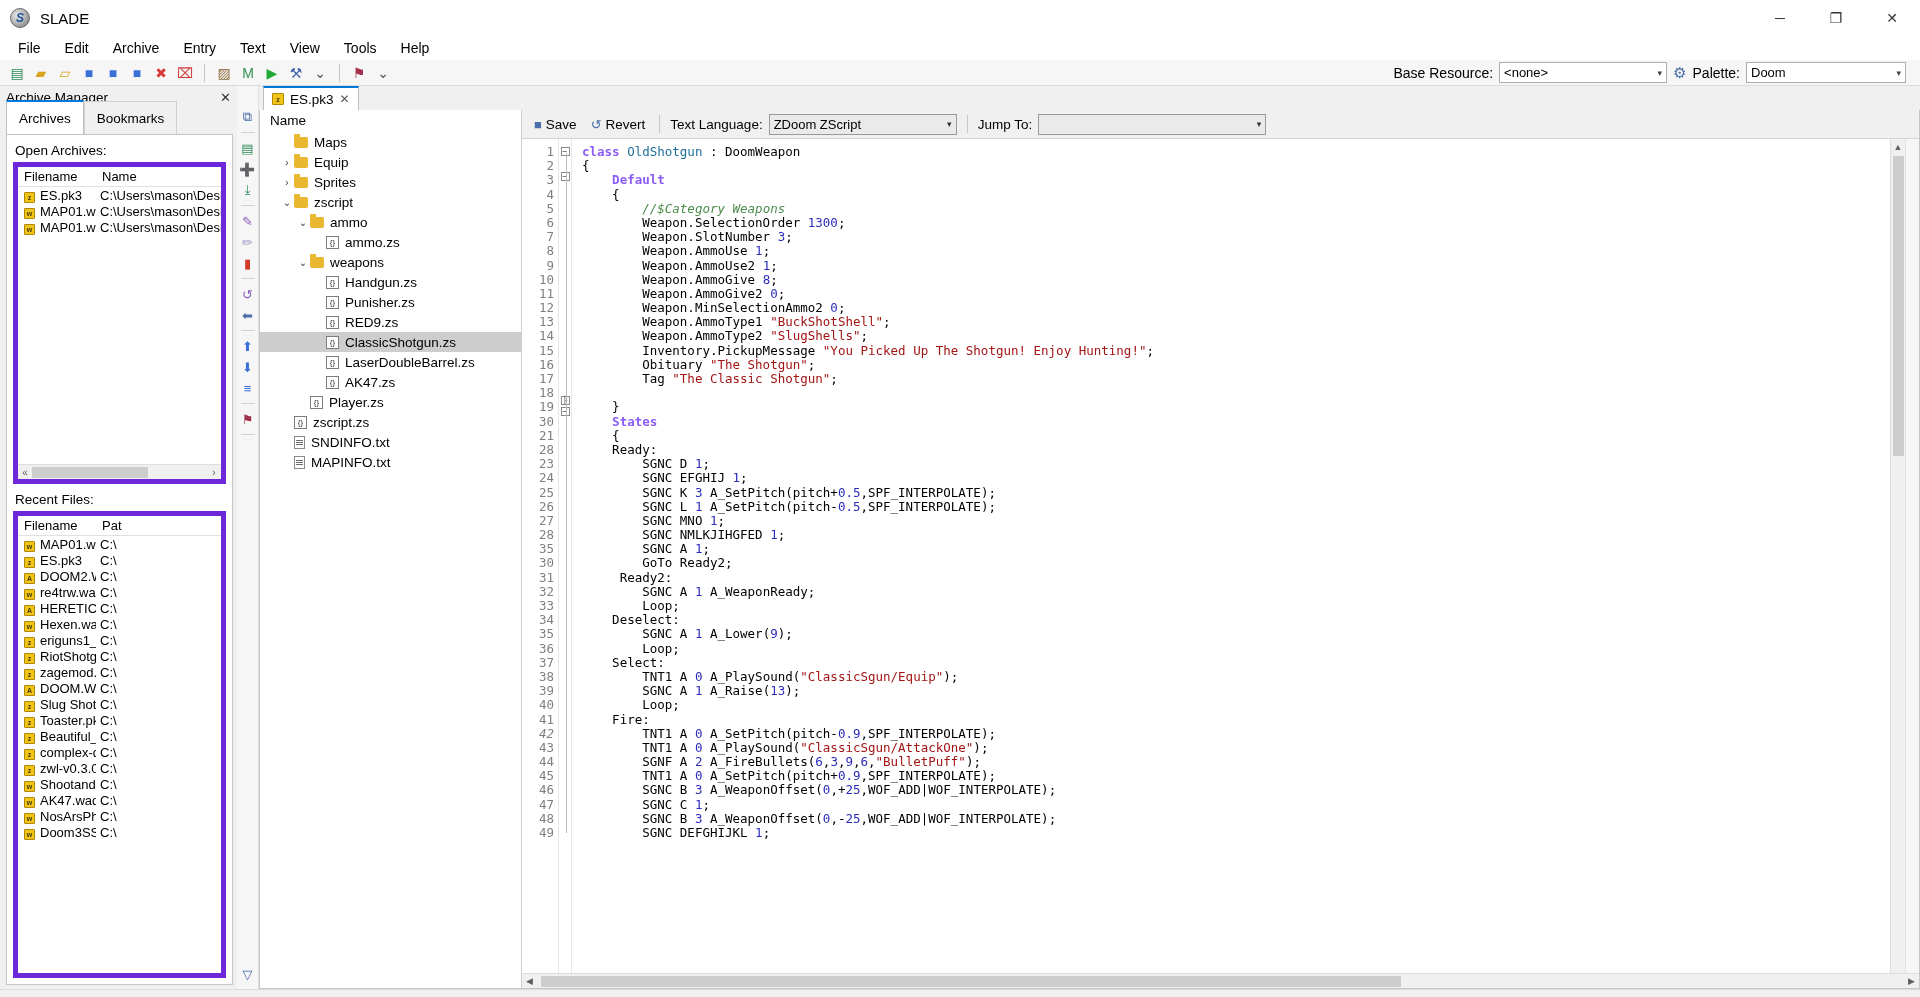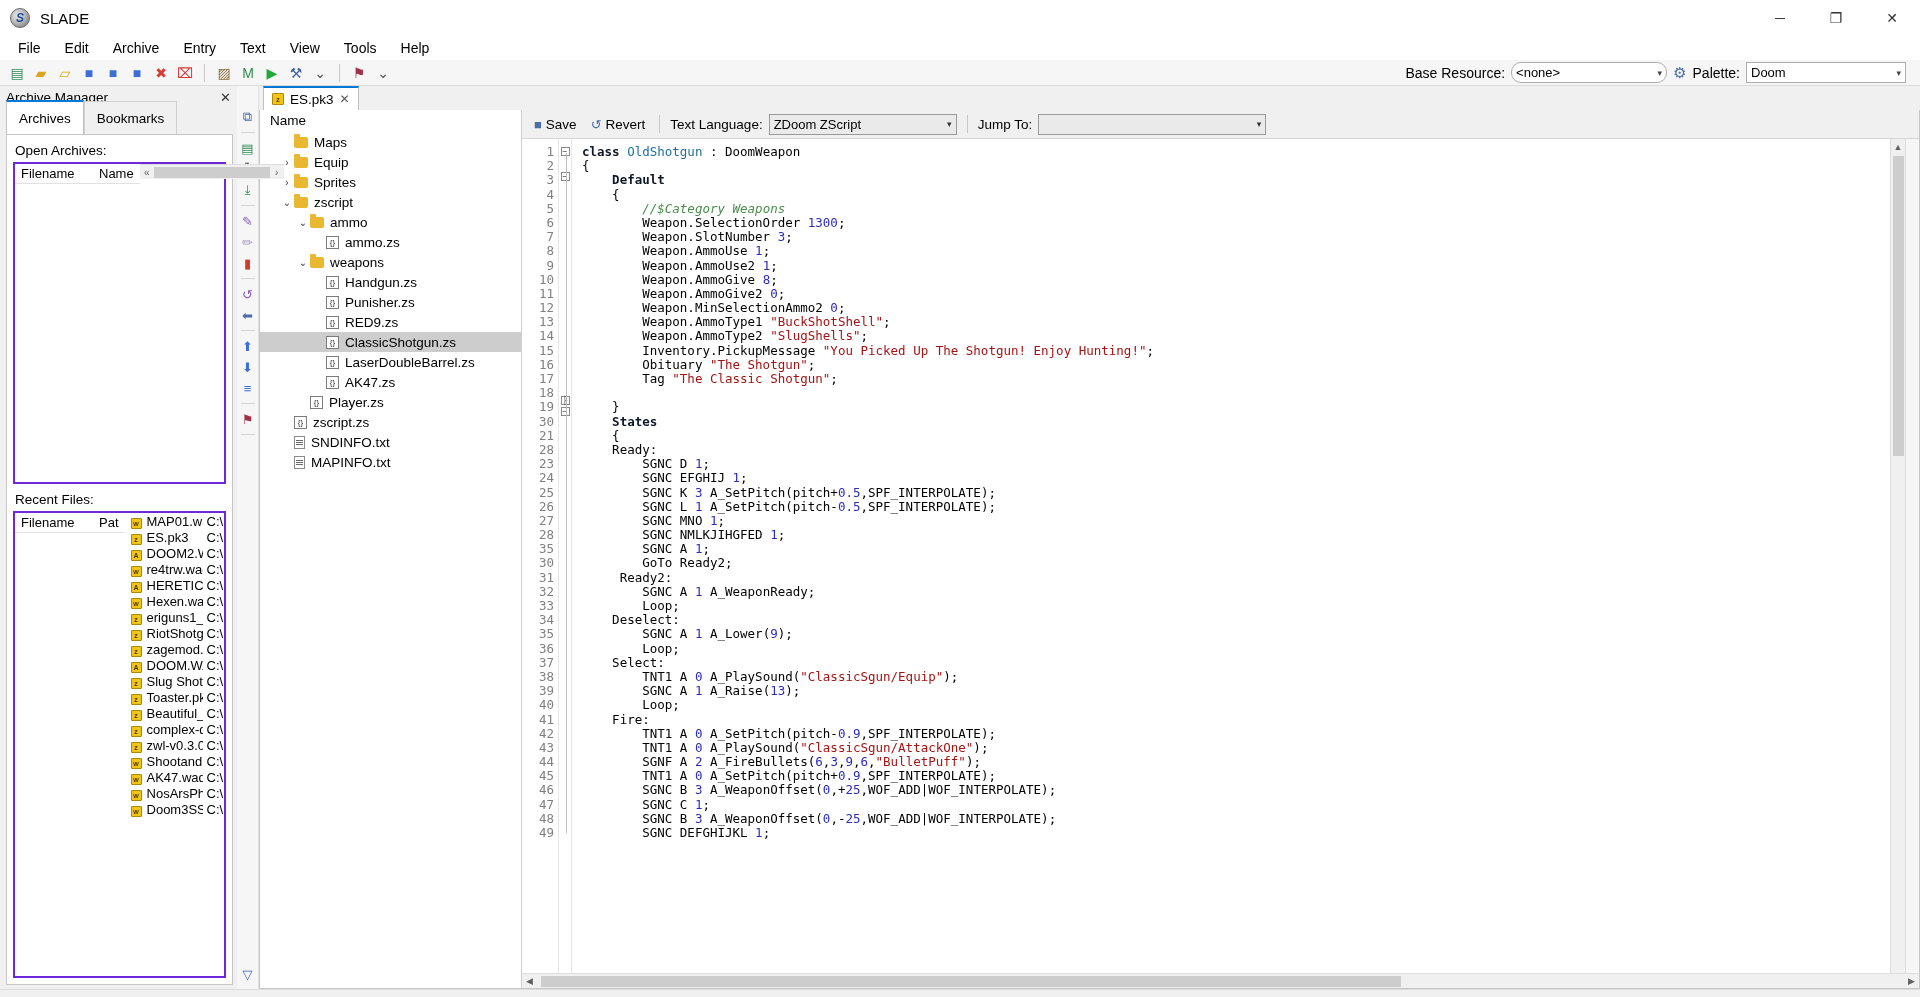--- a/index.html
+++ b/index.html
@@ -48,22 +48,22 @@
      background:#f0f0f0; }
   .am-close { margin-left:auto; font-size:13px; color:#333; }
   .am-body { flex:1; margin:2px 4px 4px 6px; display:flex; flex-direction:column; }
   .tabs { display:flex; height:24px; align-items:flex-end; }
   .tab { height:22px; padding:16px 12px; display:flex; align-items:center; font-size:13.5px;
      background:#f0f0f0; border:1px solid #d0d0d0; border-bottom:none; }
   .tab.active { background:#fff; border-color:#c0c0c0; height:24px; border-top:2px solid #0078d7; }
   .panel-box { background:#fff; border:1px solid #c6c6c6; flex:1; padding:6px 0 0 0;
      display:flex; flex-direction:column; }
   .sect-label { font-size:13.5px; padding:2px 8px 4px 8px; }
-  .list-box { border:2px solid #6d28d9; margin:0 6px; background:#fff; position:relative;
-     display:flex; flex-direction:row; }
+  .list-box { border:5px solid #6d28d9; margin:0 6px; background:#fff; position:relative;
+     display:flex; flex-direction:column; }
   .lhead { display:flex; border-bottom:1px solid #e1e1e1; height:20px; }
   .lhead div { font-size:13px; padding:2px 6px; }
   .lrow { display:flex; height:16px; align-items:center; font-size:13px; }
   .lrow .c1 { width:78px; padding-left:6px; overflow:hidden; white-space:nowrap; }
   .lrow .c2 { flex:1; padding-left:4px; overflow:hidden; white-space:nowrap; }
   .hscroll { height:15px; background:#f0f0f0; border-top:1px solid #dedede;
      display:flex; align-items:center; }
   .hscroll .thumb { height:11px; background:#cdcdcd; }
   .hscroll .ar { width:14px; text-align:center; font-size:10px; color:#606060; }
 
@@ -124,21 +124,21 @@
   .code-area { flex:1; display:flex; overflow:hidden; background:#fff; position:relative;
      font-family:"DejaVu Sans Mono", monospace; font-size:12.5px; line-height:14.2px; }
   .gutter { width:36px; background:#fff; color:#808080; text-align:right;
      padding:6px 4px 0 0; flex:0 0 36px; user-select:none; }
   .foldcol { width:14px; background:#fff; border-left:1px solid #e6e6e6; border-right:1px solid #e6e6e6;
      flex:0 0 14px; padding-top:6px; position:relative; }
   .fold-mark { width:9px; height:9px; border:1px solid #8a8a8a; background:#fff; margin:2px auto 0;
      font-size:8px; line-height:7px; text-align:center; color:#444; }
   .codelines { flex:1; padding:6px 0 0 10px; white-space:pre; overflow:hidden; }
   .codelines div { height:14.2px; }
-  .k  { color:#0f172a; font-weight:bold; }   
+  .k  { color:#8b5cf6; font-weight:bold; }   
   .cl { color:#1f6f9c; }                      
   .cm { color:#4b8b4b; font-style:italic;margin-top:38px; }   
   .st { color:#a31515; }                      
   .nu { color:#2b2bbb; }                      
   .pl { color:#000; }
 
   .vsb { width:15px; background:#f0f0f0; border-left:1px solid #dedede;
      display:flex; flex-direction:column; align-items:center; }
   .vsb .ar { height:15px; font-size:9px; color:#606060; display:flex; align-items:center; }
   .vsb .thumb { width:11px; background:#cdcdcd; margin-top:2px; }
@@ -191,21 +191,21 @@
       <div class="tb-ico" style="color: rgb(47, 143, 79); font-size: 14px;">M</div>
       <div class="tb-ico" style="color: rgb(31, 170, 55); font-size: 14px;">▶</div>
       <div class="tb-ico" style="color: rgb(58, 95, 168); font-size: 14px;">⚒</div>
       <div class="tb-ico" style="color: rgb(85, 85, 85); font-size: 14px;">⌄</div>
       <div class="tb-sep"></div>
       <div class="tb-ico" style="color: rgb(163, 48, 74); font-size: 14px;">⚑</div>
       <div class="tb-ico" style="color: rgb(85, 85, 85); font-size: 14px;">⌄</div>
     </div>
   <div class="tb-right">
     <span>Base Resource:</span>
-    <div class="combo" style="width:156px;border-radius:10px;">
+    <div class="combo" style="width:168px;">
       <span>&lt;none&gt;</span>
       <span class="arrow">▾</span>
     </div>
     <span style="font-size:15px;color:#4a6ea9;">⚙</span>
     <span>Palette:</span>
     <div class="combo" style="width:160px;margin-right:8px;">
       <span>Doom</span>
       <span class="arrow">▾</span>
     </div>
   </div>
@@ -533,21 +533,21 @@
                 <div style="height: 14.2px;">32</div>
                 <div style="height: 14.2px;">33</div>
                 <div style="height: 14.2px;">34</div>
                 <div style="height: 14.2px;">35</div>
                 <div style="height: 14.2px;">36</div>
                 <div style="height: 14.2px;">37</div>
                 <div style="height: 14.2px;">38</div>
                 <div style="height: 14.2px;">39</div>
                 <div style="height: 14.2px;">40</div>
                 <div style="height: 14.2px;">41</div>
-                <div style="height: 14.2px;">42</div>
+                <div style="height: 14.2px; font-style: italic;">42</div>
                 <div style="height: 14.2px;">43</div>
                 <div style="height: 14.2px;">44</div>
                 <div style="height: 14.2px;">45</div>
                 <div style="height: 14.2px;">46</div>
                 <div style="height: 14.2px;">47</div>
                 <div style="height: 14.2px;">48</div>
                 <div style="height: 14.2px;">49</div>
               </div>
             <div class="foldcol" id="foldcol">
                 <div class="fold-mark" style="height: 9px;">−</div>

